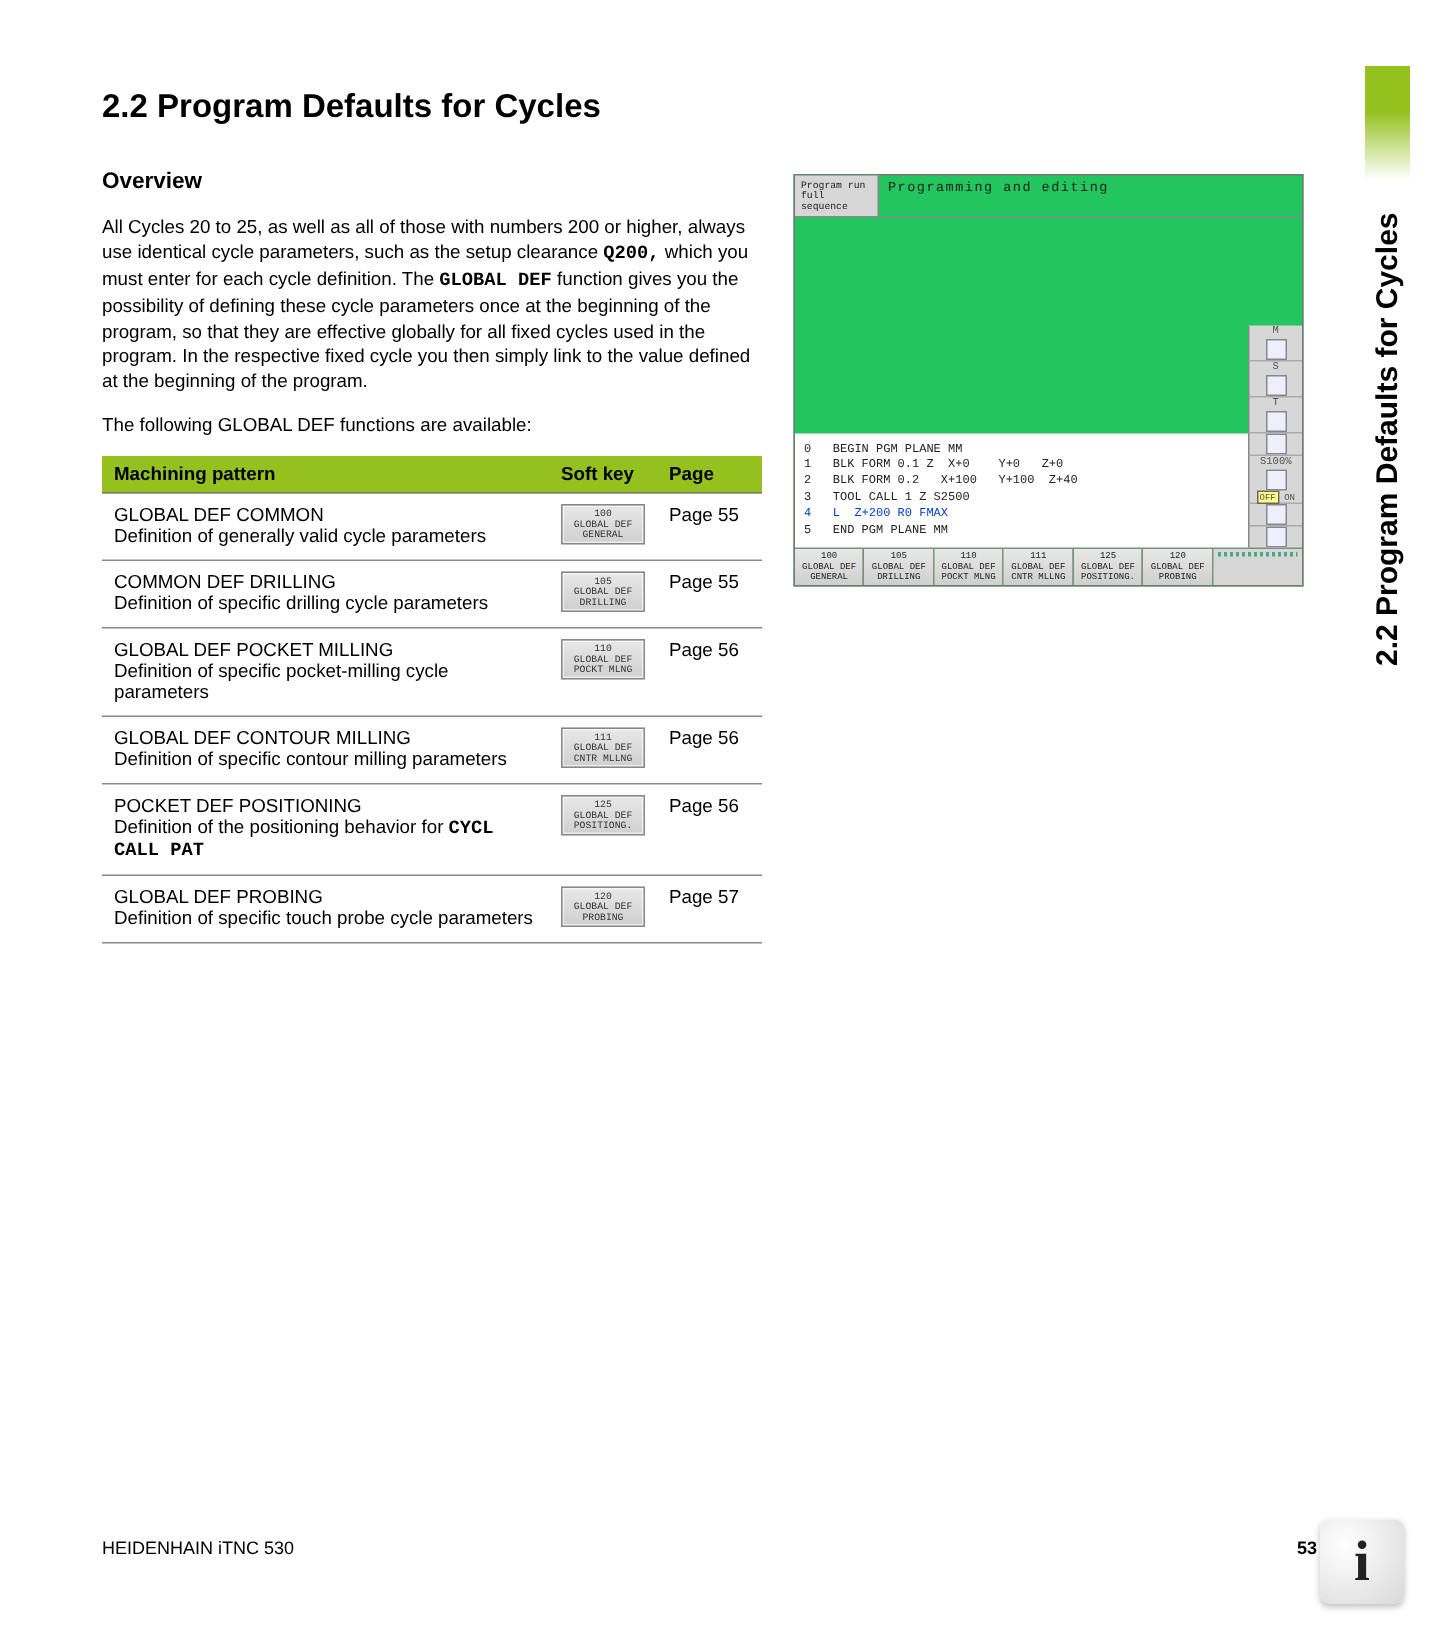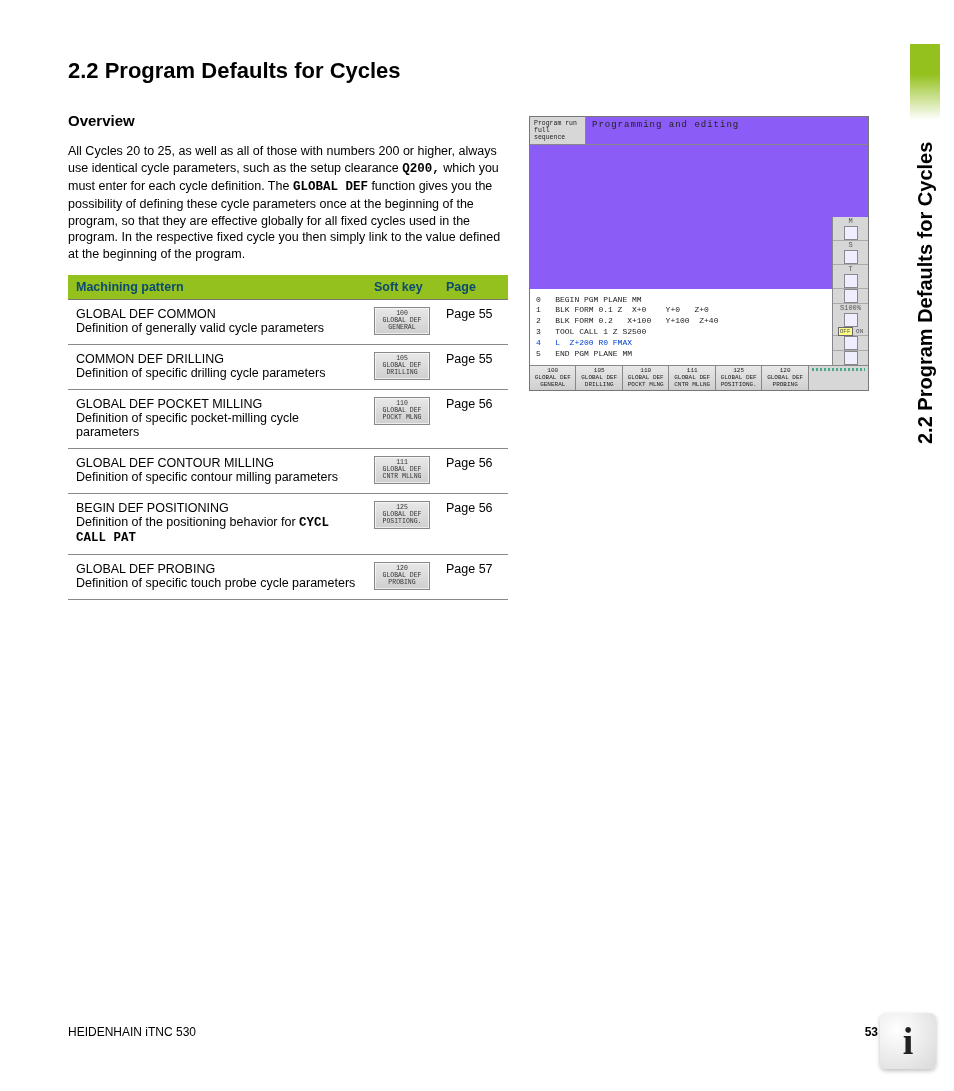--- a/index.html
+++ b/index.html
@@ -37,21 +37,21 @@
   }
   .para .mono { font-family: "Courier New", monospace; font-weight: bold; }
   .tbl {
     border-collapse: collapse;
     width: 100%;
     font-size: 12.5px;
     margin-top: 6px;
   }
   .tbl thead th {
     background: #95c11f;
-    color: #0c4a6e;
+    color: #000000;
     font-weight: bold;
     text-align: left;
     padding: 5px 8px;
     border-bottom: 1px solid #777;
   }
   .tbl tbody td {
     padding: 7px 8px 9px 8px;
     border-bottom: 1px solid #888;
     vertical-align: top;
   }
@@ -129,21 +129,21 @@
   }
 
   
   .shot {
     border: 1px solid #777;
     width: 340px;
     margin-top: 4px;
     font-family: "Courier New", monospace;
     font-size: 8px;
     color: #222;
-    background: #8b5cf6;
+    background: #22c55e;
   }
   .shot-top { display:flex; border-bottom:1px solid #888; }
   .shot-mode { width:56px; padding:3px 4px; border-right:1px solid #888; background:#d7d7d7; font-size:6.5px; line-height:1.1; }
   .shot-title { flex:1; padding:3px 6px; font-size:9px; letter-spacing:1px; }
   .shot-body { display:flex; height:220px;align-items:flex-end; }
   .shot-code { flex:1; background:#fff; padding:6px; line-height:1.35; }
   .shot-code .ln { white-space: pre; }
   .shot-code .blue { color:#0040d0; }
   .shot-side { width:36px; background:#d7d7d7; border-left:1px solid #888; display:flex; flex-direction:column; }
   .shot-side .cell { flex:1; border-bottom:1px solid #aaa; display:flex; align-items:center; justify-content:center; font-size:7px; color:#555; flex-direction:column; gap:1px;}
@@ -168,20 +168,21 @@
 
   <h1 class="section-title">2.2  Program Defaults for Cycles</h1>
 
   <div class="main-row">
     <div class="left-col">
       <h2 class="sub-title">Overview</h2>
 
       <p class="para">
         <span>All Cycles 20 to 25, as well as all of those with numbers 200 or higher, always use identical cycle parameters, such as the setup clearance </span><span class="mono">Q200,</span><span> which you must enter for each cycle definition. The </span><span class="mono">GLOBAL DEF</span><span> function gives you the possibility of defining these cycle parameters once at the beginning of the program, so that they are effective globally for all fixed cycles used in the program. In the respective fixed cycle you then simply link to the value defined at the beginning of the program.</span>
       </p>
+      <p class="para">The following GLOBAL DEF functions are available:</p>
 
       <table class="tbl">
         <thead>
           <tr>
             <th>Machining pattern</th>
             <th style="width:72px;">Soft key</th>
             <th style="width:70px;">Page</th>
           </tr>
         </thead>
         <tbody id="tbl-body">
@@ -212,21 +213,21 @@
             <tr>
               <td>
                 <span class="row-title">GLOBAL DEF CONTOUR MILLING</span>
                 <span class="row-desc">Definition of specific contour milling parameters</span>
               </td>
               <td><span class="softkey"><span class="sk-num">111</span><span class="sk-l1">GLOBAL DEF</span><span class="sk-l2">CNTR MLLNG</span></span></td>
               <td>Page 56</td>
             </tr>
             <tr>
               <td>
-                <span class="row-title">BEGIN DEF POSITIONING</span>
+                <span class="row-title">POCKET DEF POSITIONING</span>
                 <span class="row-desc">Definition of the positioning behavior for <span class="mono2">CYCL CALL PAT</span></span>
               </td>
               <td><span class="softkey"><span class="sk-num">125</span><span class="sk-l1">GLOBAL DEF</span><span class="sk-l2">POSITIONG.</span></span></td>
               <td>Page 56</td>
             </tr>
             <tr>
               <td>
                 <span class="row-title">GLOBAL DEF PROBING</span>
                 <span class="row-desc">Definition of specific touch probe cycle parameters</span>
               </td>

